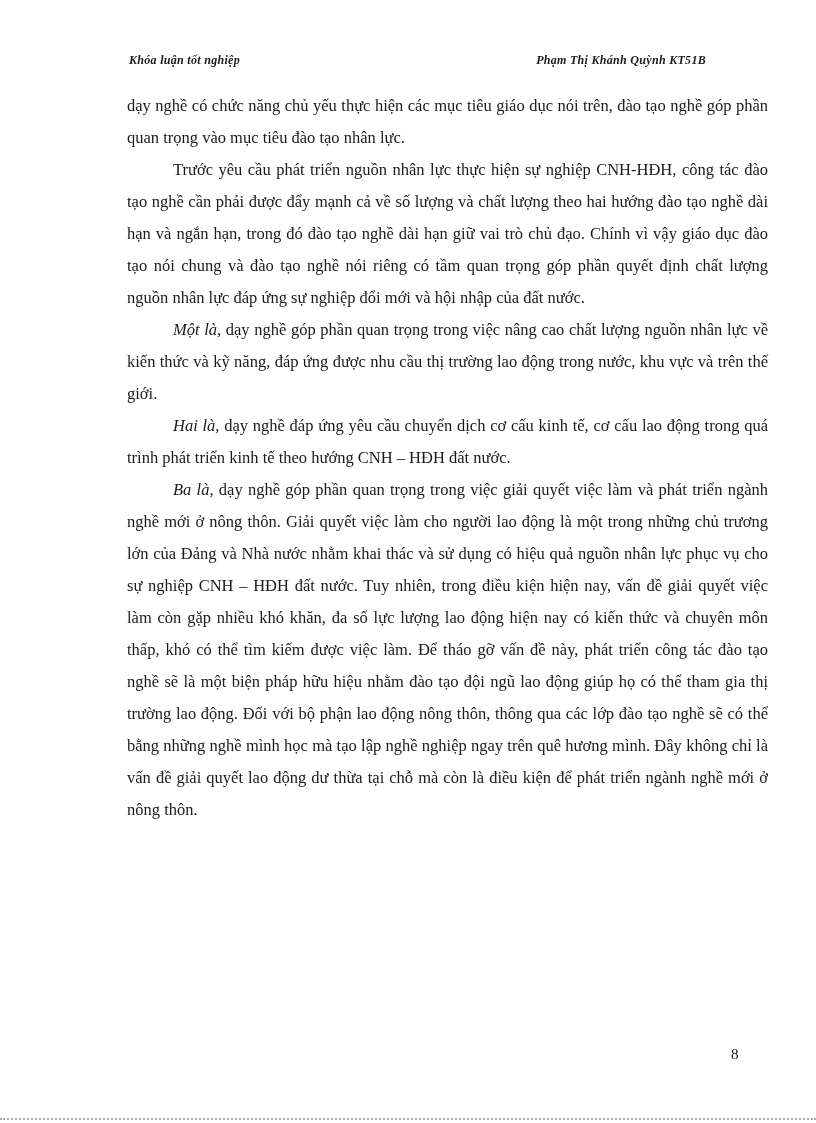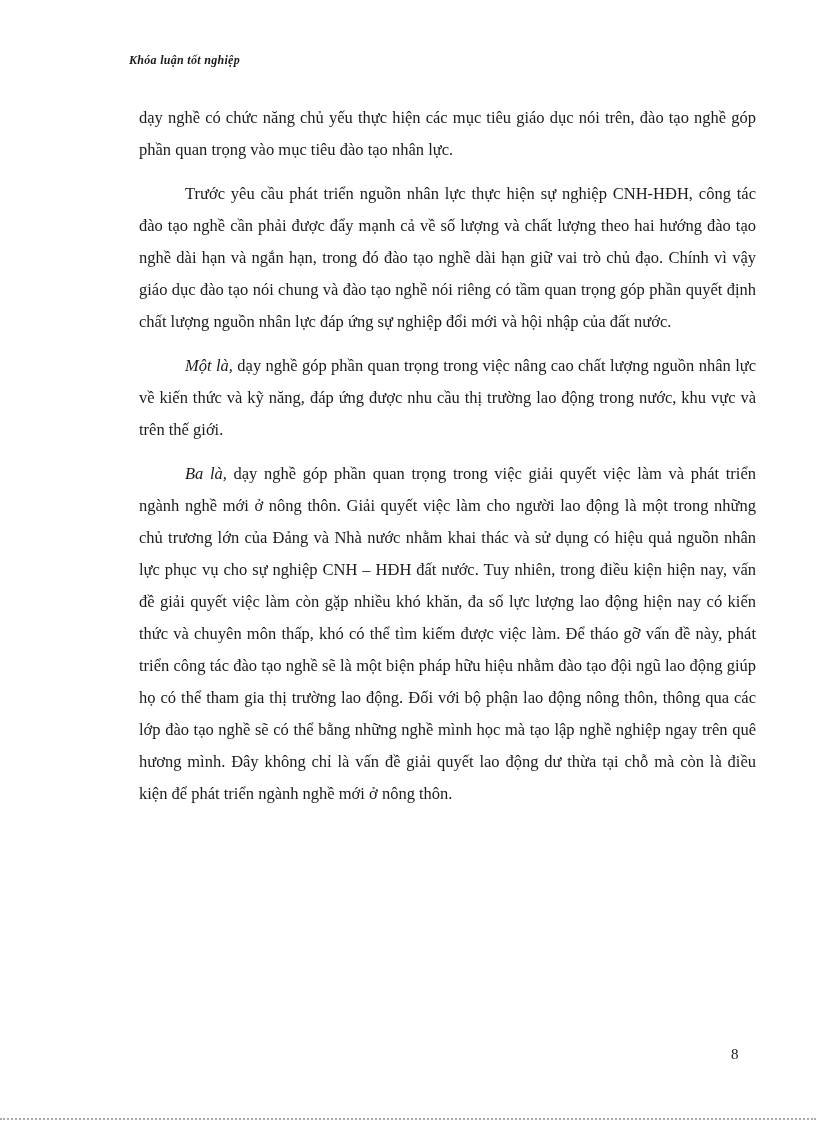--- a/index.html
+++ b/index.html
@@ -37,21 +37,21 @@
   .doc-body {
     position: absolute;
     top: 90px;
     left: 127px;
     width: 641px;
     font-size: 16.5px;
     line-height: 32px;
     text-align: justify;
   }
   .doc-body p.para {
-    margin: 12px;
+    margin: 0;
     padding: 0;
   }
   .doc-body p.para.indent {
     text-indent: 46px;
   }
   .doc-body em.lead {
     font-style: italic;
   }
   .page-number {
     position: absolute;
@@ -68,24 +68,26 @@
     bottom: 3px;
     height: 0;
     border-bottom: 2px dotted #ababab;
   }
 </style>
 </head>
 <body>
 
 <header class="page-header">
   <span class="header-left">Khóa luận tốt nghiệp</span>
+  <span class="header-right">Phạm Thị Khánh Quỳnh KT51B</span>
 </header>
 
 <main class="doc-body">
     <p class="para">dạy nghề có chức năng chủ yếu thực hiện các mục tiêu giáo dục nói trên, đào tạo nghề góp phần quan trọng vào mục tiêu đào tạo nhân lực.</p>
     <p class="para indent">Trước yêu cầu phát triển nguồn nhân lực thực hiện sự nghiệp CNH-HĐH, công tác đào tạo nghề cần phải được đẩy mạnh cả về số lượng và chất lượng theo hai hướng đào tạo nghề dài hạn và ngắn hạn, trong đó đào tạo nghề dài hạn giữ vai trò chủ đạo. Chính vì vậy giáo dục đào tạo nói chung và đào tạo nghề nói riêng có tầm quan trọng góp phần quyết định chất lượng nguồn nhân lực đáp ứng sự nghiệp đổi mới và hội nhập của đất nước.</p>
     <p class="para indent"><em class="lead">Một là,</em> dạy nghề góp phần quan trọng trong việc nâng cao chất lượng nguồn nhân lực về kiến thức và kỹ năng, đáp ứng được nhu cầu thị trường lao động trong nước, khu vực và trên thế giới.</p>
+    <p class="para indent"><em class="lead">Hai là,</em> dạy nghề đáp ứng yêu cầu chuyển dịch cơ cấu kinh tế, cơ cấu lao động trong quá trình phát triển kinh tế theo hướng CNH – HĐH đất nước.</p>
     <p class="para indent"><em class="lead">Ba là,</em> dạy nghề góp phần quan trọng trong việc giải quyết việc làm và phát triển ngành nghề mới ở nông thôn. Giải quyết việc làm cho người lao động là một trong những chủ trương lớn của Đảng và Nhà nước nhằm khai thác và sử dụng có hiệu quả nguồn nhân lực phục vụ cho sự nghiệp CNH – HĐH đất nước. Tuy nhiên, trong điều kiện hiện nay, vấn đề giải quyết việc làm còn gặp nhiều khó khăn, đa số lực lượng lao động hiện nay có kiến thức và chuyên môn thấp, khó có thể tìm kiếm được việc làm. Để tháo gỡ vấn đề này, phát triển công tác đào tạo nghề sẽ là một biện pháp hữu hiệu nhằm đào tạo đội ngũ lao động giúp họ có thể tham gia thị trường lao động. Đối với bộ phận lao động nông thôn, thông qua các lớp đào tạo nghề sẽ có thể bằng những nghề mình học mà tạo lập nghề nghiệp ngay trên quê hương mình. Đây không chỉ là vấn đề giải quyết lao động dư thừa tại chỗ mà còn là điều kiện để phát triển ngành nghề mới ở nông thôn.</p>
   </main>
 
 <div class="page-number">8</div>
 
 <div class="bottom-dotted-divider"></div>
 
 </body></html>

